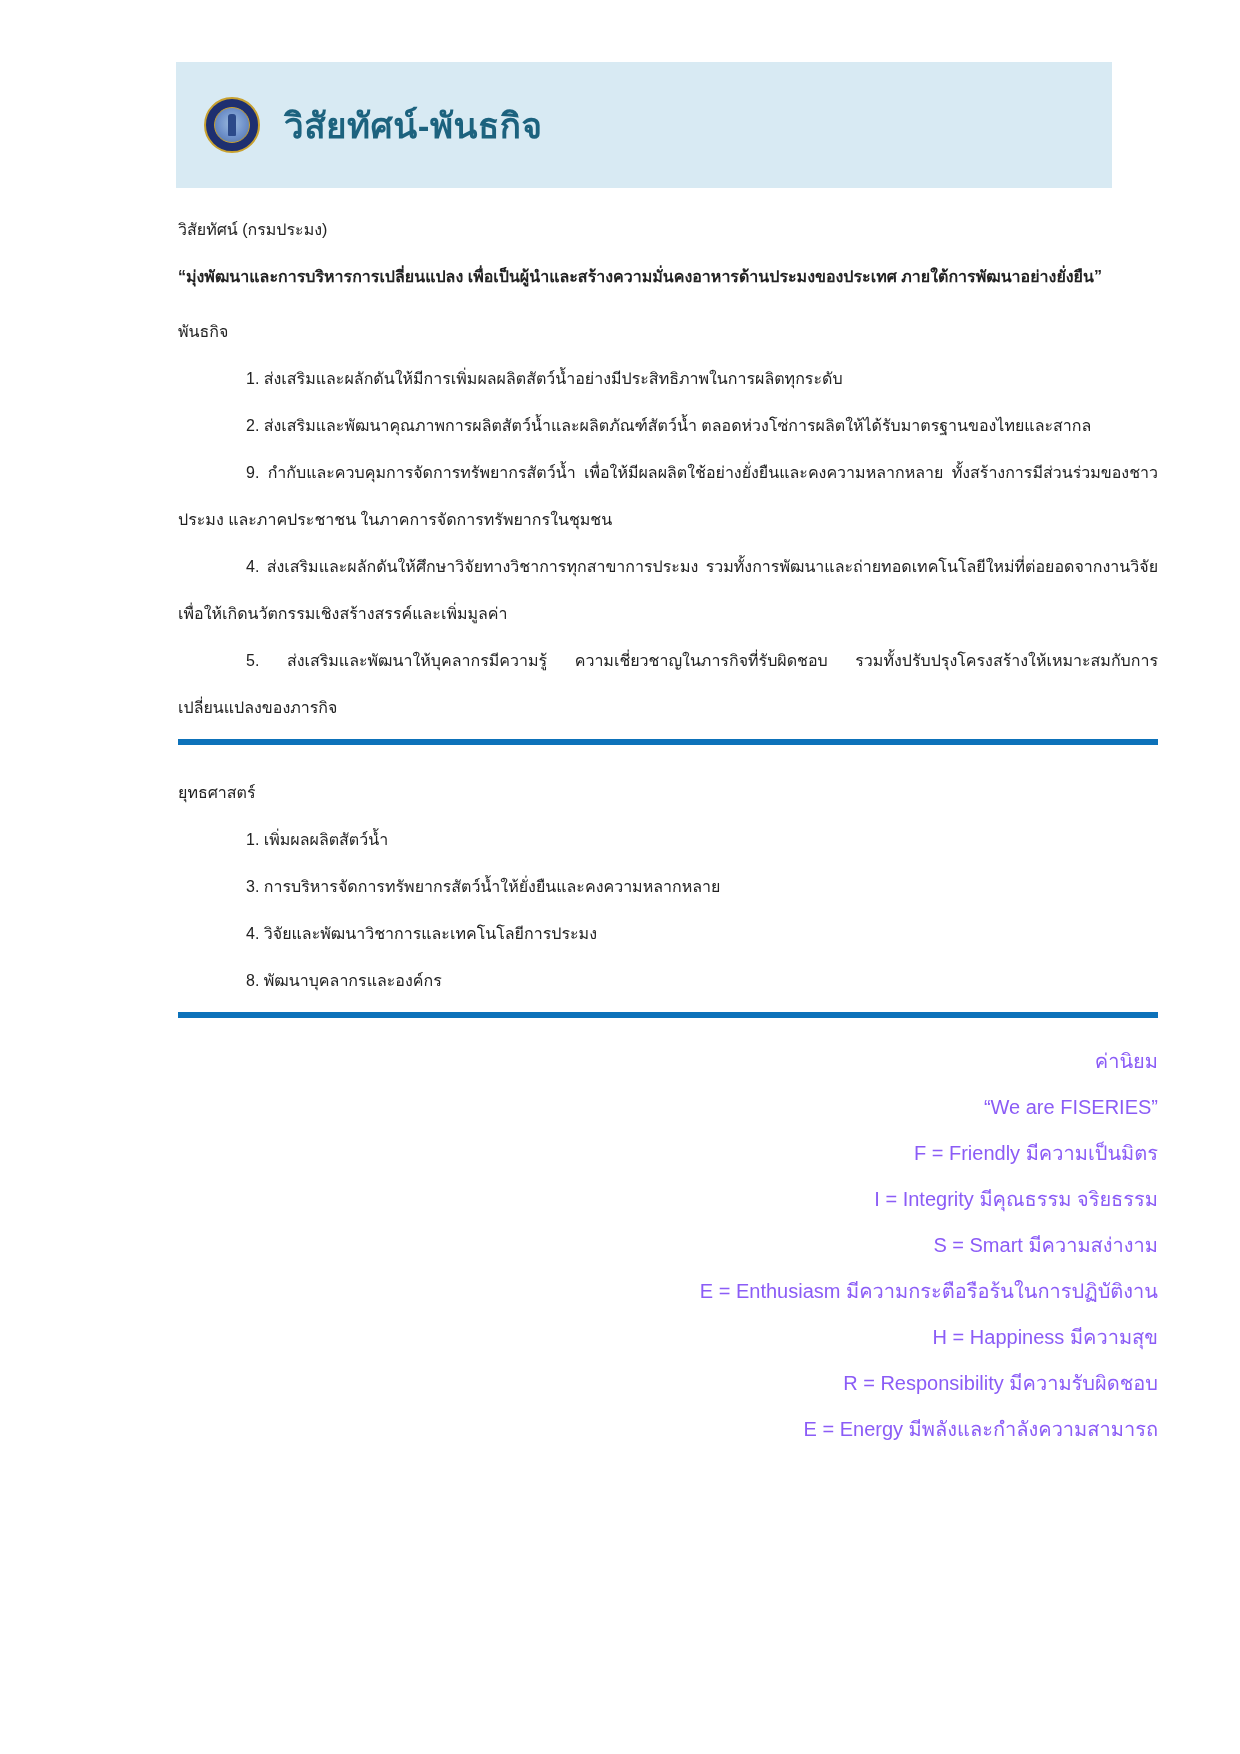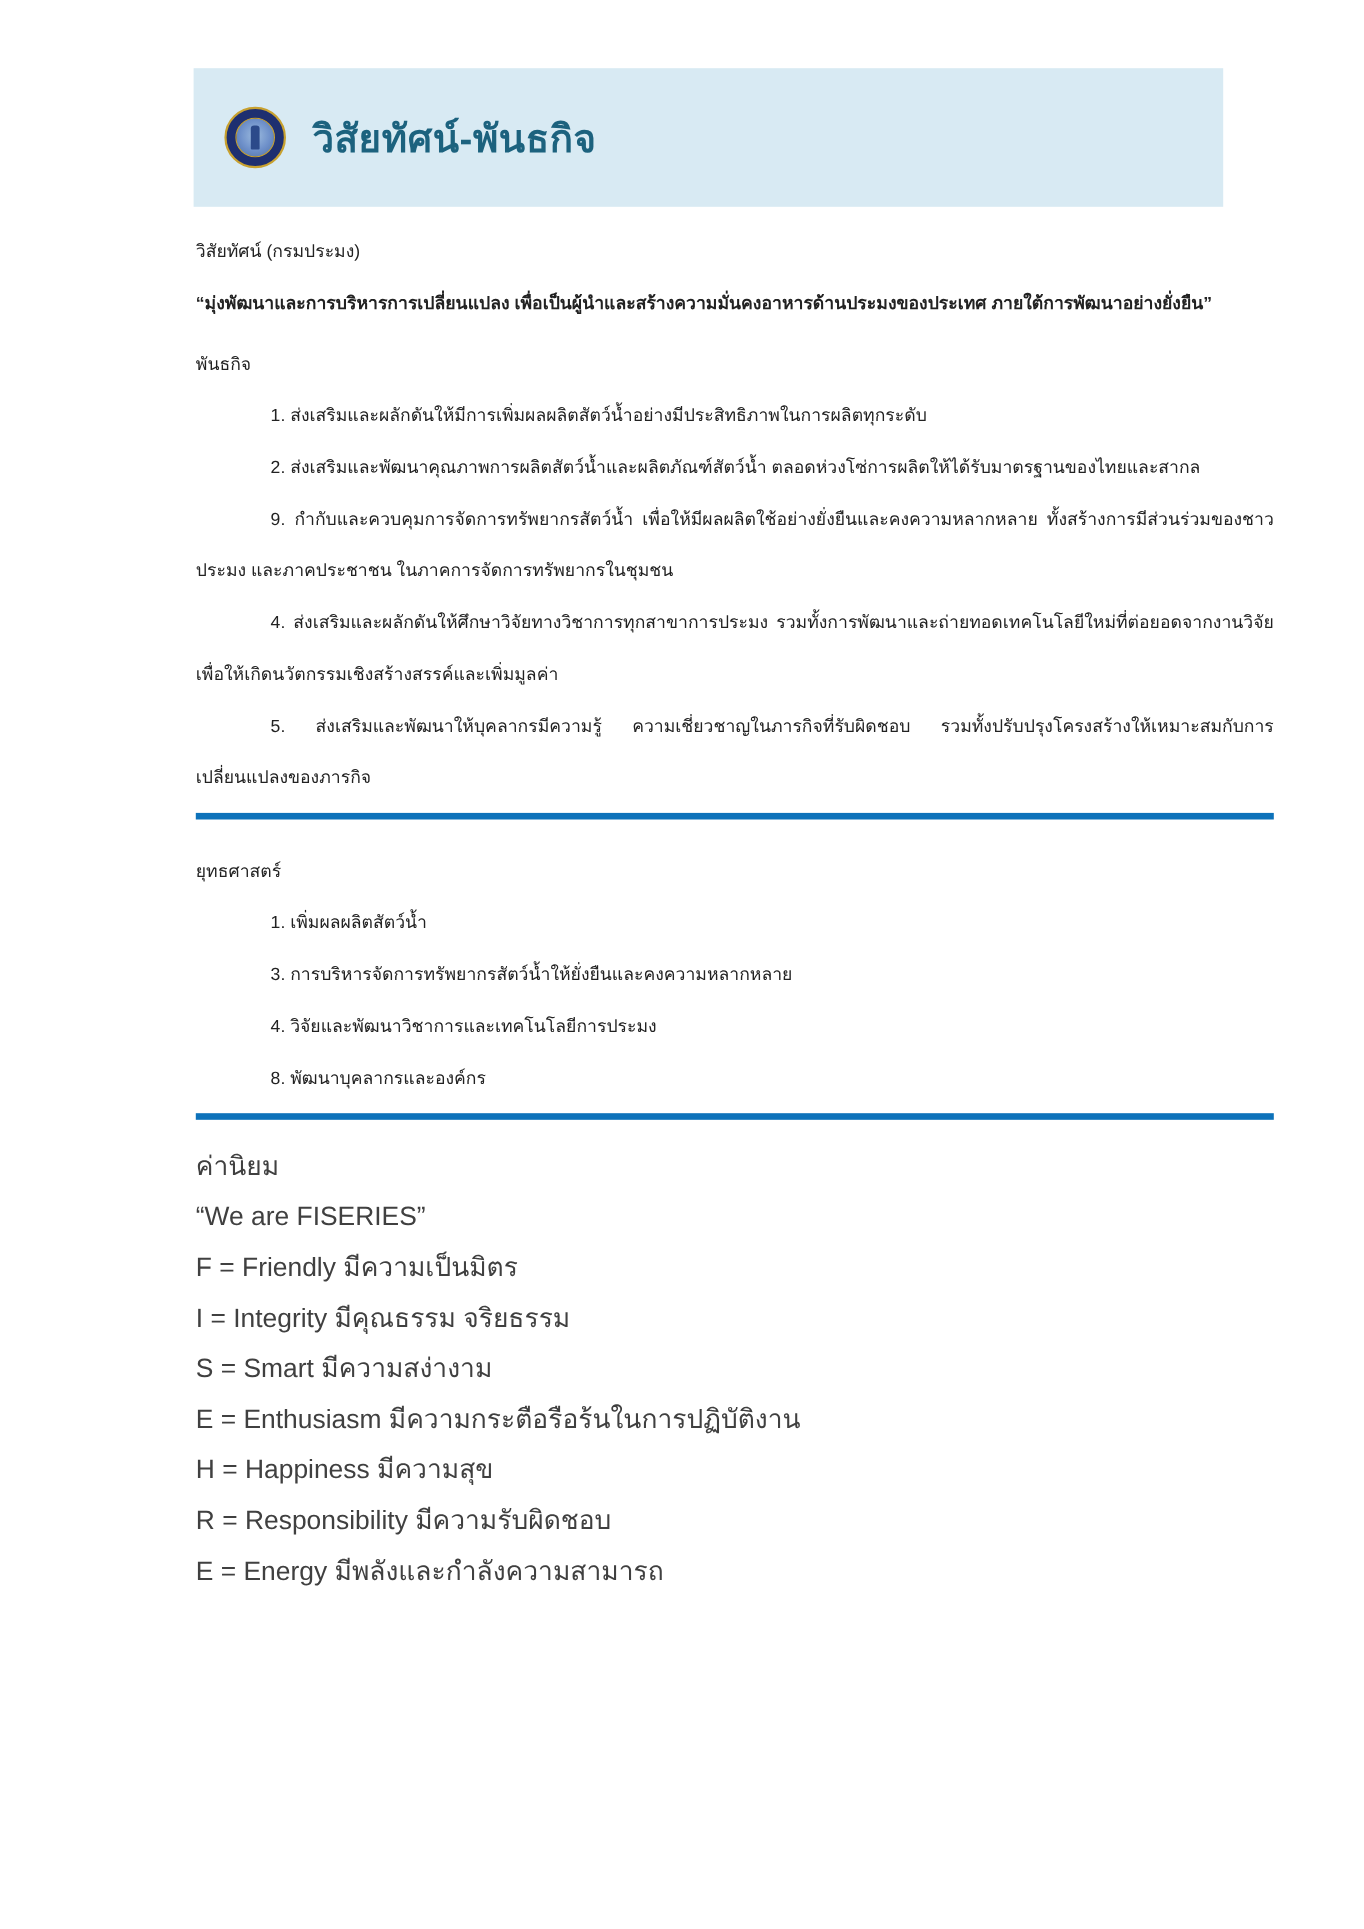--- a/index.html
+++ b/index.html
@@ -78,23 +78,24 @@
     border: none;
     height: 6px;
     background: #0d72ba;
     margin: 8px 130px 0 130px;
     width: 980px;
   }
   .strategy-heading { margin-top: 24px !important; }
   .values {
     margin: 20px 130px 0 130px;
     width: 980px;
-    font-size: 24px;
+    font-size: 20px;
     line-height: 46px;
-    color: #404040;
+    color: #8b5cf6;
+    text-align: right;
   }
   .values p { margin: 0; }
 </style>
 </head>
 <body>
 
 <div class="page">
 
   <header class="banner">
     <span class="logo">

